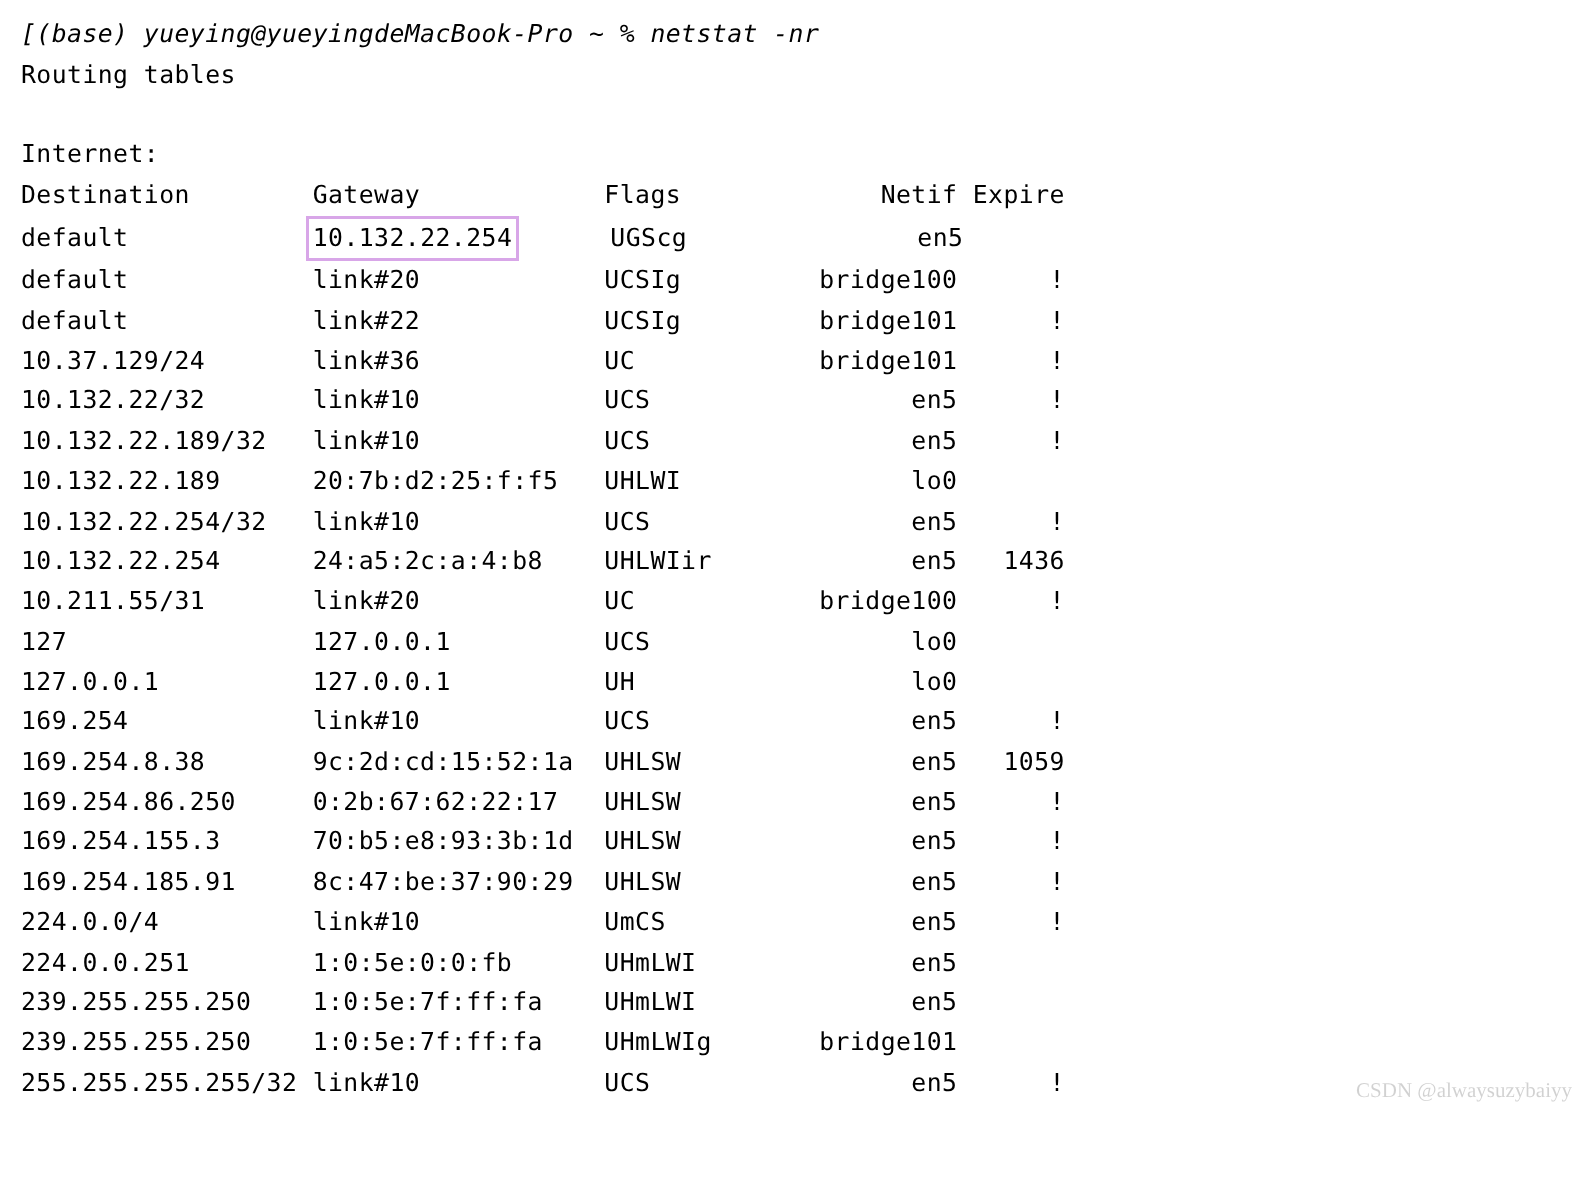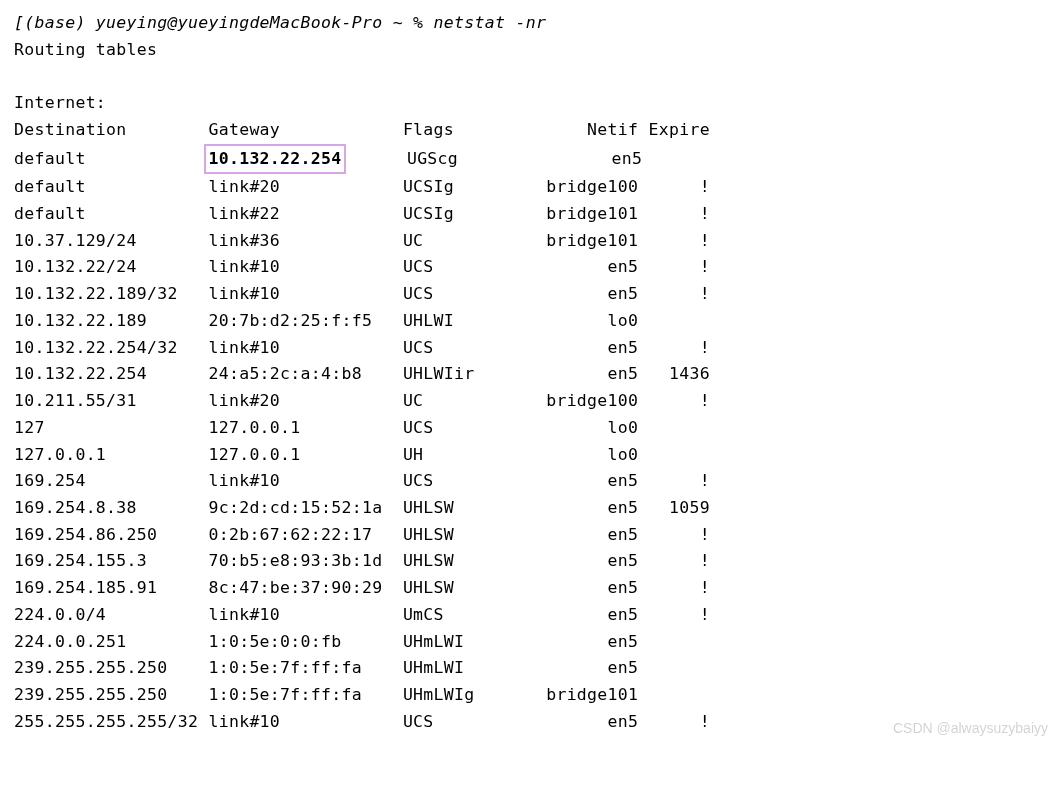--- a/index.html
+++ b/index.html
@@ -13,47 +13,46 @@
       width: 1060px;
       letter-spacing: 0.3px;
       position: relative;
     }
     .prompt-line { white-space: pre; font-style: italic; }
     .highlight-box {
       border: 2px solid #d8a6e8;
       display: inline-block;
       padding: 0 2px;
       margin-left: -4px;
-      font-weight: bold;
     }
     .row { white-space: pre; }
     .watermark {
       position: absolute;
       right: 12px;
       bottom: 6px;
       color: rgba(0,0,0,0.18);
-      font-family: Liberation Sans, sans-serif;
+      font-family: Liberation Serif, serif;
       font-size: 14px;
       letter-spacing: 0;
     }
   </style>
 </head>
 <body>
 
 <div class="prompt-line">[(base) yueying@yueyingdeMacBook-Pro ~ % netstat -nr</div>
 <div class="row">Routing tables</div>
 <div class="row"> </div>
 <div class="row">Internet:</div>
 <div class="row" id="hdr">Destination        Gateway            Flags             Netif Expire</div>
 <div id="rows">
     <div class="row"><span>default            </span><span class="highlight-box">10.132.22.254</span><span>      UGScg               en5       </span></div>
     <div class="row">default            link#20            UCSIg         bridge100      !</div>
     <div class="row">default            link#22            UCSIg         bridge101      !</div>
     <div class="row">10.37.129/24       link#36            UC            bridge101      !</div>
-    <div class="row">10.132.22/24       link#10            UCS                 en5      !</div>
+    <div class="row">10.132.22/32       link#10            UCS                 en5      !</div>
     <div class="row">10.132.22.189/32   link#10            UCS                 en5      !</div>
     <div class="row">10.132.22.189      20:7b:d2:25:f:f5   UHLWI               lo0       </div>
     <div class="row">10.132.22.254/32   link#10            UCS                 en5      !</div>
     <div class="row">10.132.22.254      24:a5:2c:a:4:b8    UHLWIir             en5   1436</div>
     <div class="row">10.211.55/31       link#20            UC            bridge100      !</div>
     <div class="row">127                127.0.0.1          UCS                 lo0       </div>
     <div class="row">127.0.0.1          127.0.0.1          UH                  lo0       </div>
     <div class="row">169.254            link#10            UCS                 en5      !</div>
     <div class="row">169.254.8.38       9c:2d:cd:15:52:1a  UHLSW               en5   1059</div>
     <div class="row">169.254.86.250     0:2b:67:62:22:17   UHLSW               en5      !</div>

